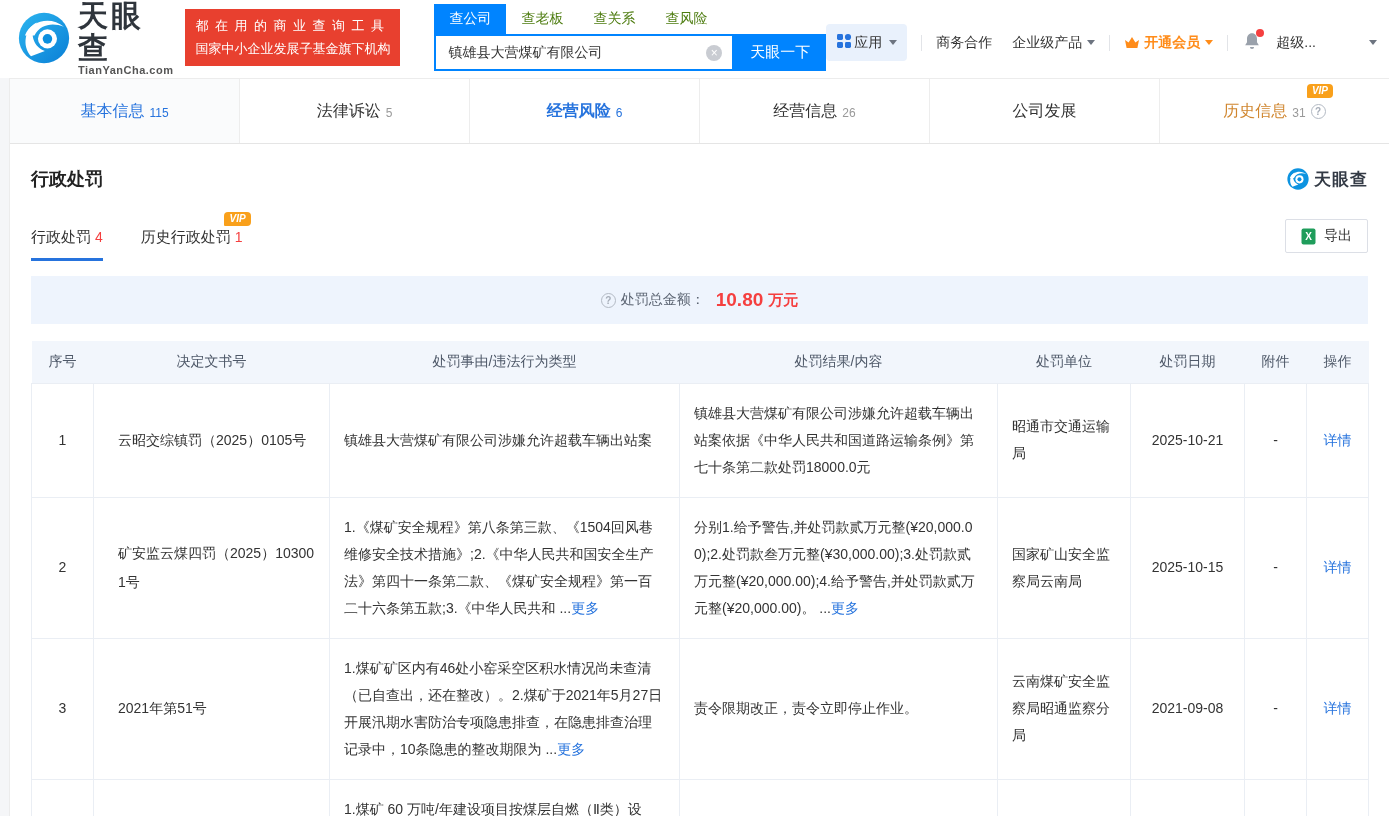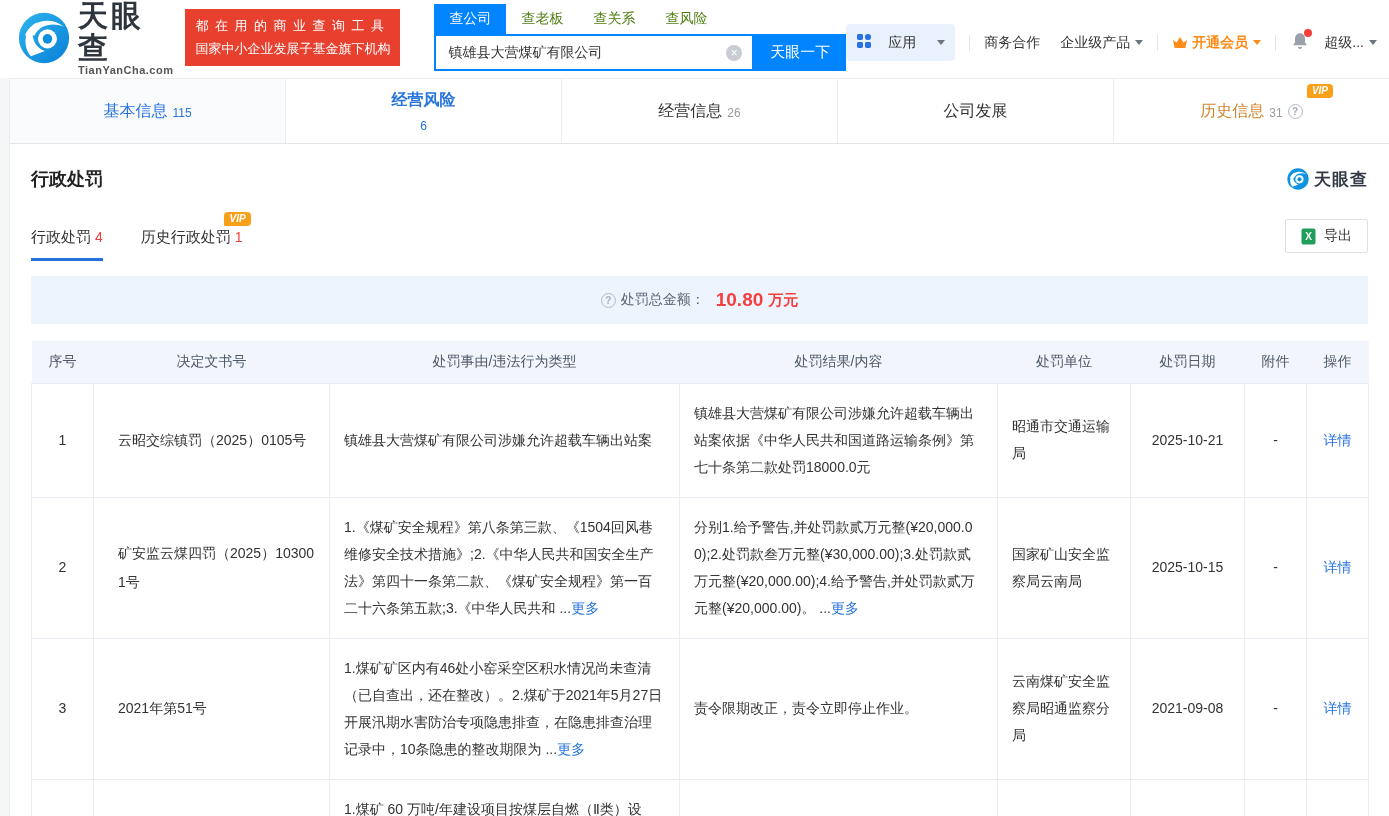--- a/index.html
+++ b/index.html
@@ -21,21 +21,21 @@
   .stab.active { background:var(--brand-blue,#0084ff); color:#fff; }
   .search-row { display:flex; height:37px;border-radius:6px; }
   .search-box { flex:1; border:2px solid var(--brand-blue,#0084ff); background:#fff; display:flex; align-items:center; }
   .search-box input { border:0; outline:0; flex:1; font-size:14px; padding:0 12px; color:#333;
     font-family:inherit; background:transparent; }
   .clear-ic { width:16px; height:16px; border-radius:50%; background:#c9ccd2; color:#fff; font-size:12px;
     line-height:16px; text-align:center; margin-right:10px; cursor:pointer; flex:0 0 auto; }
   .search-btn { width:92px; border:0; background:var(--brand-blue,#0084ff); color:#fff; font-size:15px; cursor:pointer; }
   .top-menu { margin-left:auto; display:flex; align-items:center; font-size:14px; color:#333;
     padding-right:12px; margin-top:10px; }
-  .apps { background:#e9f1fc; border-radius:4px; padding:9px 10px; display:flex; align-items:center; gap:16px; cursor:pointer; }
+  .apps { background:#e9f1fc; border-radius:4px; padding:9px 10px; display:flex; align-items:center; gap:2px; cursor:pointer; }
   .caret { width:0; height:0; border-left:4px solid transparent; border-right:4px solid transparent;
     border-top:5px solid #6d7480; margin-left:5px; }
   .vdiv { width:1px; height:16px; background:#e2e4e8; margin:0 14px; }
   .tm-item { display:flex; align-items:center; cursor:pointer; white-space:nowrap; }
   .tm-item + .tm-item { margin-left:20px; }
   .member { color:var(--member-orange,#ff8c1a); font-weight:700; }
   .member .caret { border-top-color:var(--member-orange,#ff8c1a); }
   .bell-wrap { position:relative; margin-right:10px; cursor:pointer; }
   .bell-dot { position:absolute; top:-2px; right:-2px; width:8px; height:8px; border-radius:50%;
     background:var(--red,#f53f3f); }
@@ -47,21 +47,21 @@
 
   
   .nav-tabs { display:flex; margin-left:10px; margin-top:3px; height:66px;
     border-top:1px solid #ececec; border-bottom:1px solid #e5e5e5; }
   .nav-tab { flex:1; display:flex; align-items:center; justify-content:center; gap:5px;
     font-size:16px; color:#333; border-right:1px solid #ededed; cursor:pointer; position:relative; }
   .nav-tab:last-child { border-right:0; }
   .nav-tab .cnt { font-size:12px; color:#999; margin-top:3px; }
   .nav-tab.highlight { color:var(--link-blue,#2673dd); background:#fafbfc; }
   .nav-tab.highlight .cnt { color:var(--link-blue,#2673dd); }
-  .nav-tab.active { color:var(--link-blue,#2673dd); font-weight:700;flex-direction:column; }
+  .nav-tab.active { color:var(--link-blue,#2673dd); font-weight:700; }
   .nav-tab.active .cnt { color:var(--link-blue,#2673dd); font-weight:400; }
   .nav-tab.history { color:#d0862f; }
   .vip-badge { background:var(--vip-orange,#f9a01b); color:#fff; font-size:10px; font-weight:700;
     font-style:italic; padding:1px 5px 2px; border-radius:4px 4px 4px 1px; line-height:11px; }
   .nav-vip { position:absolute; top:5px; right:56px; }
   .qmark { display:inline-block; width:15px; height:15px; border:1px solid #b3bac4; border-radius:50%;
     color:#a6adb8; font-size:10px; line-height:13px; text-align:center; font-weight:700; }
 
   
   .content { padding:0 21px 0 31px; }
@@ -173,31 +173,35 @@
     <span class="vdiv"></span>
     <div class="bell-wrap tm-item">
       <span>
         <svg width="20" height="21" viewBox="0 0 24 24">
           <path d="M12 2 C8.2 2 6 5 6 8.6 V13 l-2.2 3.4 h16.4 L18 13 V8.6 C18 5 15.8 2 12 2 Z" fill="#9aa1ab"></path>
           <path d="M9.5 18.5 a2.5 2.5 0 0 0 5 0 Z" fill="#9aa1ab"></path>
         </svg>
       </span>
       <span class="bell-dot"></span>
     </div>
-    <div class="tm-item" style="margin-left:4px;">
+    <div class="tm-item" style="margin-left:4px;gap:48px;">
       <span class="super">超级...</span>
       <i class="caret"></i>
     </div>
   </div>
 </header>
 
 <nav class="nav-tabs" id="nav-tabs">
     <div class="nav-tab highlight">
       <span>基本信息</span>
       <span class="cnt">115</span>
+    </div>
+    <div class="nav-tab ">
+      <span>法律诉讼</span>
+      <span class="cnt">5</span>
     </div>
     <div class="nav-tab active">
       <span>经营风险</span>
       <span class="cnt">6</span>
     </div>
     <div class="nav-tab ">
       <span>经营信息</span>
       <span class="cnt">26</span>
     </div>
     <div class="nav-tab ">

